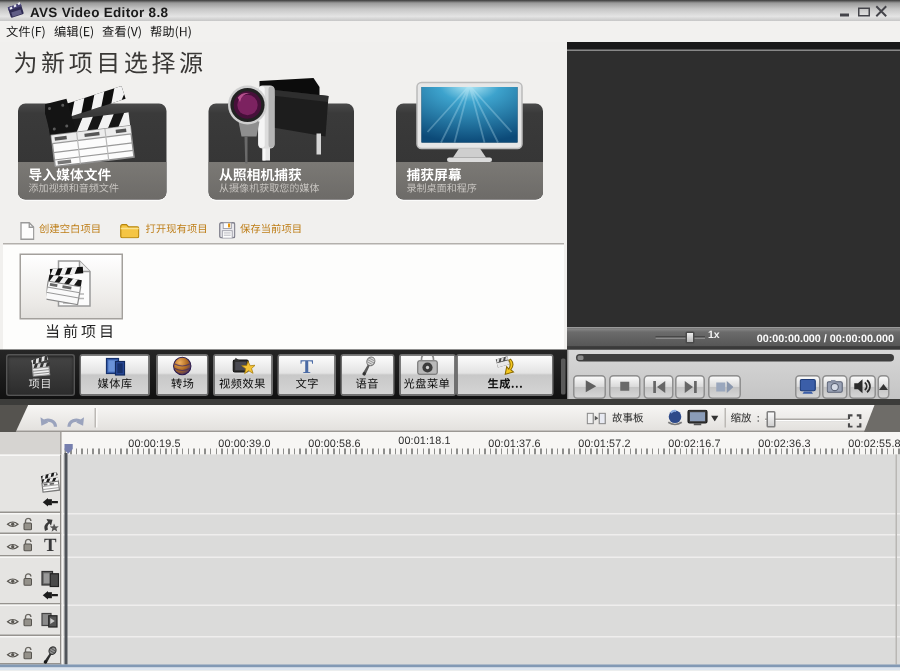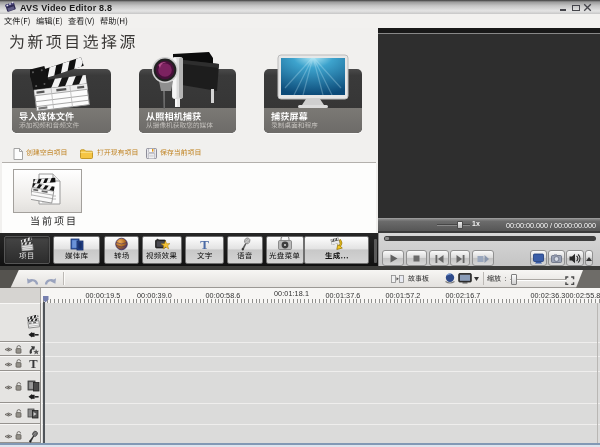--- a/index.html
+++ b/index.html
@@ -337,27 +337,27 @@
     <path d="M0.3 5.6 0.4 6.1C1.0 5.9 1.8 5.6 2.5 5.3L2.4 4.9C1.6 5.2 0.8 5.5 0.3 5.6ZM0.4 3.1C0.5 3.0 0.7 3.0 1.5 2.9C1.2 3.3 0.9 3.7 0.8 3.8C0.6 4.1 0.5 4.3 0.3 4.3C0.4 4.4 0.5 4.6 0.5 4.7C0.6 4.7 0.8 4.6 2.2 4.2L2.2 4.0V3.8L1.2 4.0C1.7 3.4 2.1 2.7 2.5 1.9L2.1 1.7C2.0 1.9 1.9 2.2 1.7 2.4L1.0 2.5C1.4 1.9 1.8 1.1 2.1 0.4L1.6 0.2C1.3 1.0 0.8 1.9 0.7 2.1C0.5 2.4 0.4 2.6 0.3 2.6C0.3 2.7 0.4 3.0 0.4 3.1ZM3.3 1.7C3.1 2.5 2.7 3.4 2.2 4.0C2.3 4.1 2.4 4.2 2.5 4.3C2.6 4.2 2.8 4.0 2.9 3.7V6.6H3.4V2.9C3.5 2.5 3.7 2.2 3.8 1.9ZM3.9 3.2V6.6H4.4V6.2H6.0V6.5H6.5V3.2H5.2L5.4 2.5H6.6V2.1H3.8V2.5H4.9C4.8 2.7 4.8 3.0 4.7 3.2ZM4.1 0.3C4.2 0.4 4.3 0.6 4.4 0.8H2.6V2.0H3.1V1.3H6.2V1.9H6.7V0.8H4.9C4.9 0.6 4.7 0.3 4.6 0.1ZM4.4 4.9H6.0V5.8H4.4ZM4.4 4.5V3.6H6.0V4.5Z M8.4 0.3C8.6 0.6 8.7 1.0 8.8 1.2L9.3 1.1C9.2 0.8 9.1 0.4 8.9 0.1ZM7.3 1.3V1.8H8.1V3.2C8.1 4.2 8.0 5.3 7.2 6.2C7.3 6.3 7.5 6.5 7.6 6.6C8.5 5.6 8.6 4.4 8.6 3.2V3.2H9.6C9.5 5.1 9.5 5.8 9.4 5.9C9.3 6.0 9.3 6.0 9.2 6.0C9.1 6.0 8.8 6.0 8.5 6.0C8.6 6.1 8.6 6.4 8.6 6.5C8.9 6.5 9.2 6.5 9.4 6.5C9.6 6.5 9.7 6.4 9.8 6.3C10.0 6.0 10.1 5.2 10.1 2.9C10.1 2.9 10.1 2.7 10.1 2.7H8.6V1.8H10.4V1.3ZM11.4 1.9H12.7C12.6 2.8 12.3 3.6 12.0 4.2C11.7 3.6 11.5 2.8 11.4 2.0ZM11.3 0.1C11.1 1.3 10.7 2.5 10.1 3.3C10.2 3.4 10.4 3.5 10.5 3.7C10.7 3.4 10.9 3.1 11.0 2.8C11.2 3.5 11.4 4.2 11.7 4.7C11.3 5.3 10.8 5.8 10.0 6.1C10.1 6.2 10.3 6.5 10.3 6.6C11.0 6.2 11.6 5.8 12.0 5.2C12.4 5.8 12.8 6.3 13.4 6.6C13.5 6.4 13.7 6.2 13.8 6.1C13.2 5.8 12.7 5.4 12.3 4.8C12.8 4.0 13.0 3.1 13.2 1.9H13.7V1.4H11.5C11.6 1.1 11.7 0.6 11.8 0.2Z M18.5 3.3C18.7 3.3 18.9 3.1 18.9 2.8C18.9 2.5 18.7 2.3 18.5 2.3C18.2 2.3 18.0 2.5 18.0 2.8C18.0 3.1 18.2 3.3 18.5 3.3ZM18.5 6.1C18.7 6.1 18.9 5.9 18.9 5.6C18.9 5.3 18.7 5.1 18.5 5.1C18.2 5.1 18.0 5.3 18.0 5.6C18.0 5.9 18.2 6.1 18.5 6.1Z" fill="#2a2a2a"></path>
   </svg>
 <div class="abs" style="left:510px;top:279px;width:56px;height:2px;background:#aaa7a3;border-bottom:1px solid #fff"></div>
 <div class="abs" style="left:511px;top:274px;width:6px;height:10.5px;background:linear-gradient(180deg,#fbfbfb,#d0d0d0);border:1px solid #7f7f7f;border-radius:1px"></div>
 <svg class="abs" style="left:565px;top:275.5px" width="9.5" height="9.5" viewBox="0 0 10 10">
 <path d="M1 3.5V1h2.5M6.5 1H9v2.5M9 6.5V9H6.5M3.5 9H1V6.5" fill="none" stroke="#4a4a4a" stroke-width="1.5"></path>
   </svg>
 <div class="abs" style="left:0;top:288px;width:600px;height:15px;background:#f7f6f4"></div>
 <div class="abs" style="left:0;top:288px;width:41px;height:15px;background:#d6d4d1;border-right:1px solid #a5a29e"></div>
 <div class="abs" style="left:77px;top:290.5px;width:52px;text-align:center;font-size:7.2px;letter-spacing:.1px;color:#2e2e2e">00:00:19.5</div>
-<div class="abs" style="left:137px;top:290.5px;width:52px;text-align:left;font-size:7.2px;letter-spacing:.1px;color:#2e2e2e">00:00:39.0</div>
+<div class="abs" style="left:137px;top:290.5px;width:52px;text-align:center;font-size:7.2px;letter-spacing:.1px;color:#2e2e2e">00:00:39.0</div>
 <div class="abs" style="left:197px;top:290.5px;width:52px;text-align:center;font-size:7.2px;letter-spacing:.1px;color:#2e2e2e">00:00:58.6</div>
-<div class="abs" style="left:257px;top:289px;width:52px;text-align:right;font-size:7.2px;letter-spacing:.1px;color:#2e2e2e">00:01:18.1</div>
+<div class="abs" style="left:257px;top:289px;width:52px;text-align:center;font-size:7.2px;letter-spacing:.1px;color:#2e2e2e">00:01:18.1</div>
 <div class="abs" style="left:317px;top:290.5px;width:52px;text-align:center;font-size:7.2px;letter-spacing:.1px;color:#2e2e2e">00:01:37.6</div>
 <div class="abs" style="left:377px;top:290.5px;width:52px;text-align:center;font-size:7.2px;letter-spacing:.1px;color:#2e2e2e">00:01:57.2</div>
 <div class="abs" style="left:437px;top:290.5px;width:52px;text-align:center;font-size:7.2px;letter-spacing:.1px;color:#2e2e2e">00:02:16.7</div>
-<div class="abs" style="left:522px;top:290.5px;width:52px;text-align:center;font-size:7.2px;letter-spacing:.1px;color:#2e2e2e">00:02:36.3</div>
+<div class="abs" style="left:497px;top:290.5px;width:52px;text-align:center;font-size:7.2px;letter-spacing:.1px;color:#2e2e2e">00:02:36.3</div>
 <div class="abs" style="left:557px;top:290.5px;width:52px;text-align:center;font-size:7.2px;letter-spacing:.1px;color:#2e2e2e">00:02:55.8</div>
 <div class="abs" style="left:43px;top:299px;width:557px;height:3.5px;background:repeating-linear-gradient(90deg,#8e8e8c 0 1px,transparent 1px 3.73px)"></div>
 <div class="abs" style="left:42.5px;top:295.5px;width:6px;height:7px;background:#767fae;clip-path:polygon(0 0,100% 0,100% 55%,50% 100%,0 55%)"></div>
 <div class="abs" style="left:0;top:303px;width:600px;height:141px;background:#dbdbda"></div>
 <div class="abs" style="left:42px;top:342px;width:558px;height:1px;background:#efeeed"></div>
 <div class="abs" style="left:42px;top:356px;width:558px;height:1px;background:#efeeed"></div>
 <div class="abs" style="left:42px;top:371px;width:558px;height:1px;background:#efeeed"></div>
 <div class="abs" style="left:42px;top:403px;width:558px;height:1px;background:#efeeed"></div>
 <div class="abs" style="left:42px;top:424px;width:558px;height:1px;background:#efeeed"></div>
 <div class="abs" style="left:0;top:303px;width:41px;height:140px;background:#e5e4e2"></div>
@@ -463,12 +463,12 @@
     </g>
   </svg>
 <div class="abs" style="left:378px;top:28px;width:222px;height:205px;background:#2e2e2e"></div>
 <div class="abs" style="left:378px;top:28px;width:222px;height:5px;background:#191919"></div>
 <div class="abs" style="left:378px;top:33px;width:222px;height:1px;background:#888"></div>
 <div class="abs" style="left:378px;top:218px;width:222px;height:13px;background:linear-gradient(180deg,#8a8a8a 0,#6b6b6b 20%,#565656 100%);border-top:1px solid #9a9a9a"></div>
 <div class="abs" style="left:378px;top:231px;width:222px;height:2px;background:#3a3a3a"></div>
 <div class="abs" style="left:437px;top:224px;width:33px;height:1.5px;background:#474747;border-bottom:1px solid #8a8a8a"></div>
 <div class="abs" style="left:457px;top:220.5px;width:6px;height:8.5px;background:linear-gradient(180deg,#efefef,#b5b5b5);border:1px solid #4a4a4a;border-radius:1px"></div>
 <div class="abs" style="left:472px;top:220px;font-size:7px;font-weight:bold;color:#f2f2f2">1x</div>
-<div class="abs" style="left:470px;top:220.5px;width:126px;text-align:right;font-size:7.2px;font-weight:normal;color:#fafafa;letter-spacing:0">00:00:00.000&nbsp;/&nbsp;00:00:00.000</div>
+<div class="abs" style="left:470px;top:220.5px;width:126px;text-align:right;font-size:7.2px;font-weight:bold;color:#fafafa;letter-spacing:0">00:00:00.000&nbsp;/&nbsp;00:00:00.000</div>
 </body></html>

